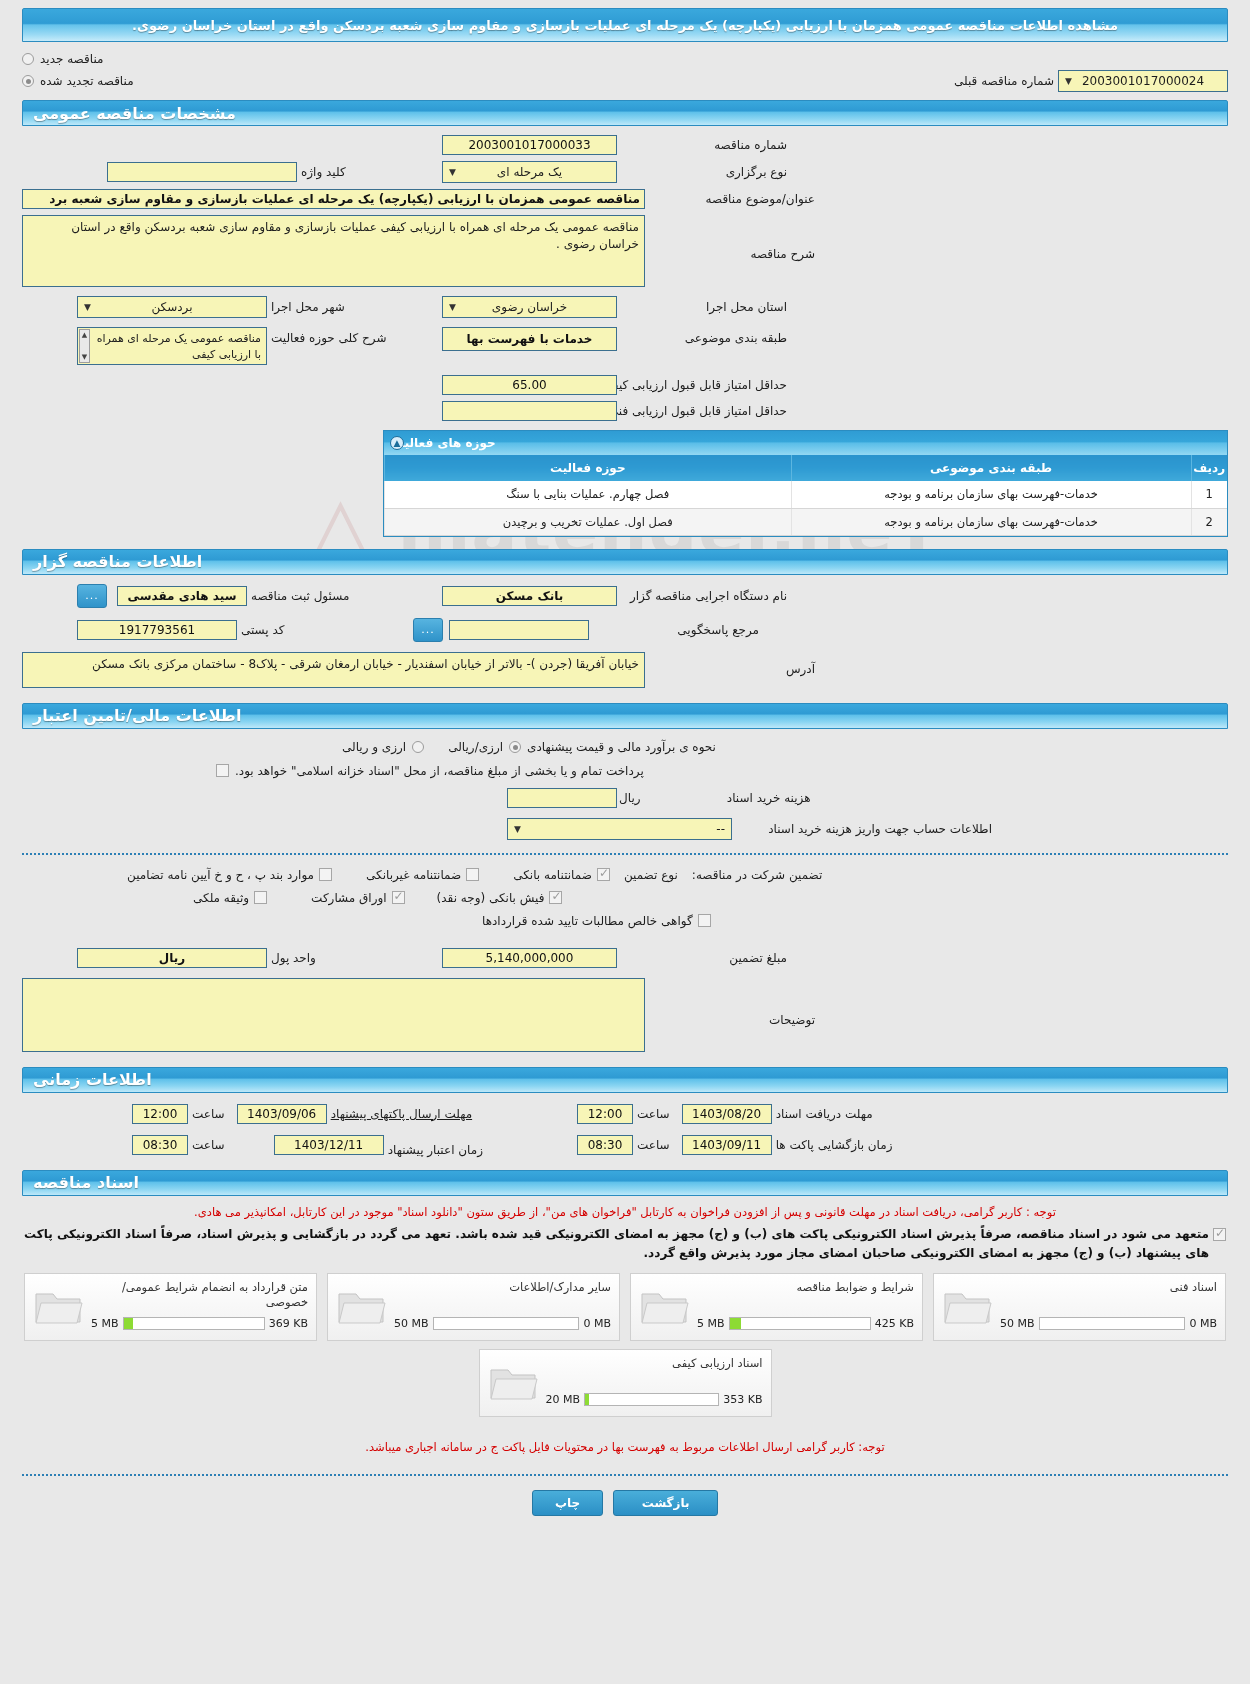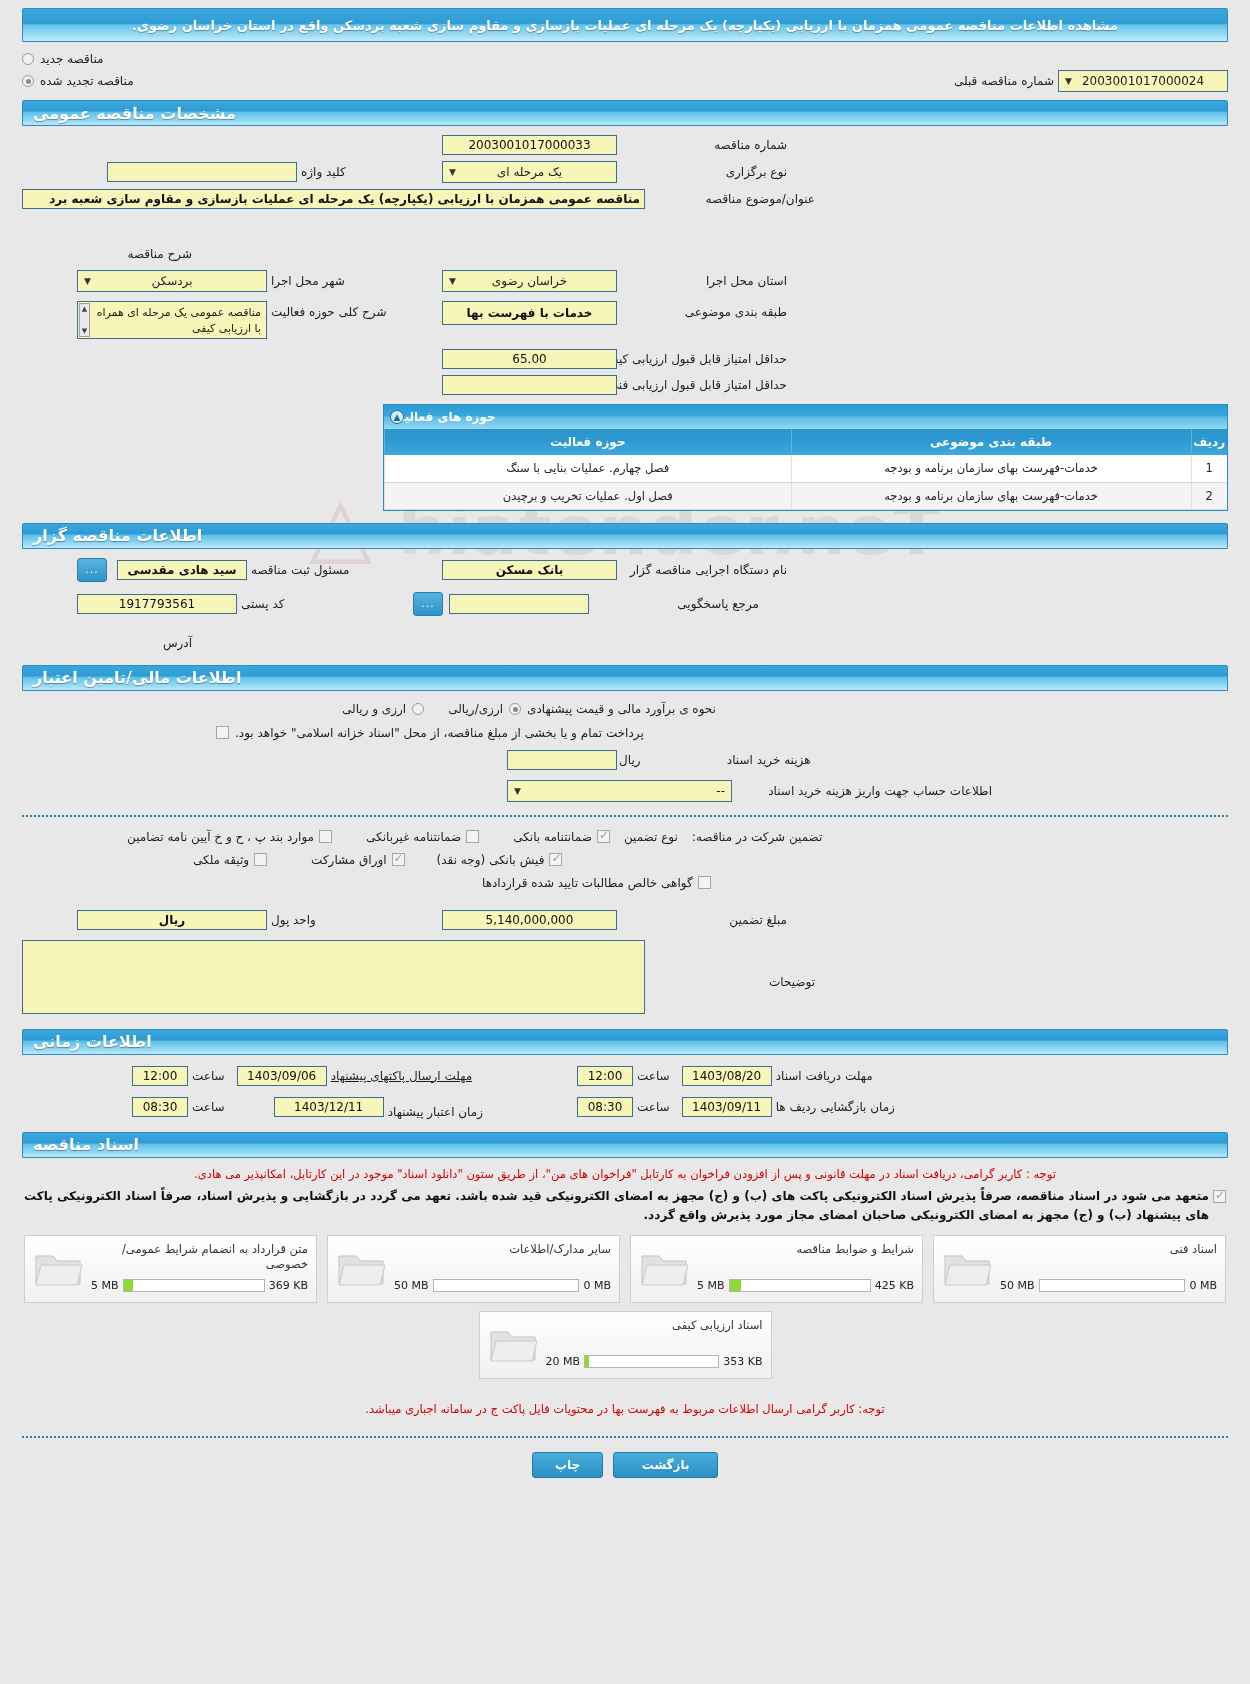--- a/index.html
+++ b/index.html
@@ -334,20 +334,21 @@
       </div>
     </div>
 
     <div class="row" style="justify-content:flex-end;">
       <span class="lbl" style="width:170px; text-align:right;">عنوان/موضوع مناقصه</span>
       <span class="inp rt bold" style="width:623px; text-align:right;">مناقصه عمومی همزمان با ارزیابی (یکپارچه) یک مرحله ای عملیات بازسازی و مقاوم سازی شعبه برد</span>
     </div>
 
     <div class="row" style="justify-content:flex-end; align-items:flex-start;">
       <span class="lbl" style="width:170px; text-align:right; padding-top:32px;">شرح مناقصه</span>
+      <div class="ta" style="width:623px; height:72px;">مناقصه عمومی یک مرحله ای همراه با ارزیابی کیفی عملیات بازسازی و مقاوم سازی شعبه بردسکن واقع در استان خراسان رضوی .</div>
     </div>
 
     <div class="row" style="justify-content:flex-end; margin-top:3px;">
       <span class="lbl" style="width:170px; text-align:right;">استان محل اجرا</span>
       <div class="sel" style="width:175px;">
         <span class="arrow">▼</span>
         <span>خراسان رضوی</span>
       </div>
       <div class="fld" style="width:420px; justify-content:flex-end; padding-left:55px;">
         <span class="lbl">شهر محل اجرا</span>
@@ -431,20 +432,21 @@
       <span class="inp empty" style="width:140px;"></span>
       <span class="btn3" style="margin-right:6px;">...</span>
       <div class="fld" style="width:391px; justify-content:flex-end; padding-left:55px;">
         <span class="lbl">کد پستی</span>
         <span class="inp ltr" style="width:160px;">1917793561</span>
       </div>
     </div>
 
     <div class="row" style="justify-content:flex-end; align-items:flex-start; margin-top:4px;">
       <span class="lbl" style="width:170px; text-align:right; padding-top:10px;">آدرس</span>
+      <div class="ta" style="width:623px; height:36px;">خیابان آفریقا (جردن )- بالاتر از خیابان اسفندیار - خیابان ارمغان شرقی - پلاک8 - ساختمان مرکزی بانک مسکن</div>
     </div>
   </div>
 
   <div class="bar" style="margin-top:12px;">
     <span class="bar-title" style="margin-right:auto;">اطلاعات مالی/تامین اعتبار</span>
   </div>
 
   <div style="margin:8px 22px 0 22px;">
     <div class="row" style="justify-content:flex-end;">
       <span class="lbl" style="text-align:right;">نحوه ی برآورد مالی و قیمت پیشنهادی</span>
@@ -543,21 +545,21 @@
       <div class="fld" style="width:555px; justify-content:flex-end; padding-left:110px;">
         <span class="lbl" style="text-align:right;text-decoration:underline;">مهلت ارسال پاکتهای پیشنهاد</span>
         <span class="inp ltr" style="width:90px;">1403/09/06</span>
         <span class="lbl" style="margin-right:8px;">ساعت</span>
         <span class="inp ltr" style="width:56px;">12:00</span>
       </div>
     </div>
 
     <div class="row" style="justify-content:flex-end; margin-top:3px;">
       <div class="fld" style="width:420px; justify-content:flex-end;">
-        <span class="lbl" style="text-align:right;">زمان بازگشایی ردیف ها</span>
+        <span class="lbl" style="text-align:right;">زمان بازگشایی پاکت ها</span>
         <span class="inp ltr" style="width:90px;">1403/09/11</span>
         <span class="lbl" style="margin-right:8px;">ساعت</span>
         <span class="inp ltr" style="width:56px;">08:30</span>
       </div>
       <div class="fld" style="width:555px; justify-content:flex-end; padding-left:110px;">
         <span class="lbl" style="text-align:left;margin-top:10px;">زمان اعتبار پیشنهاد</span>
         <span class="inp ltr" style="width:110px;margin-left:37px;">1403/12/11</span>
         <span class="lbl" style="margin-right:8px;">ساعت</span>
         <span class="inp ltr" style="width:56px;">08:30</span>
       </div>

